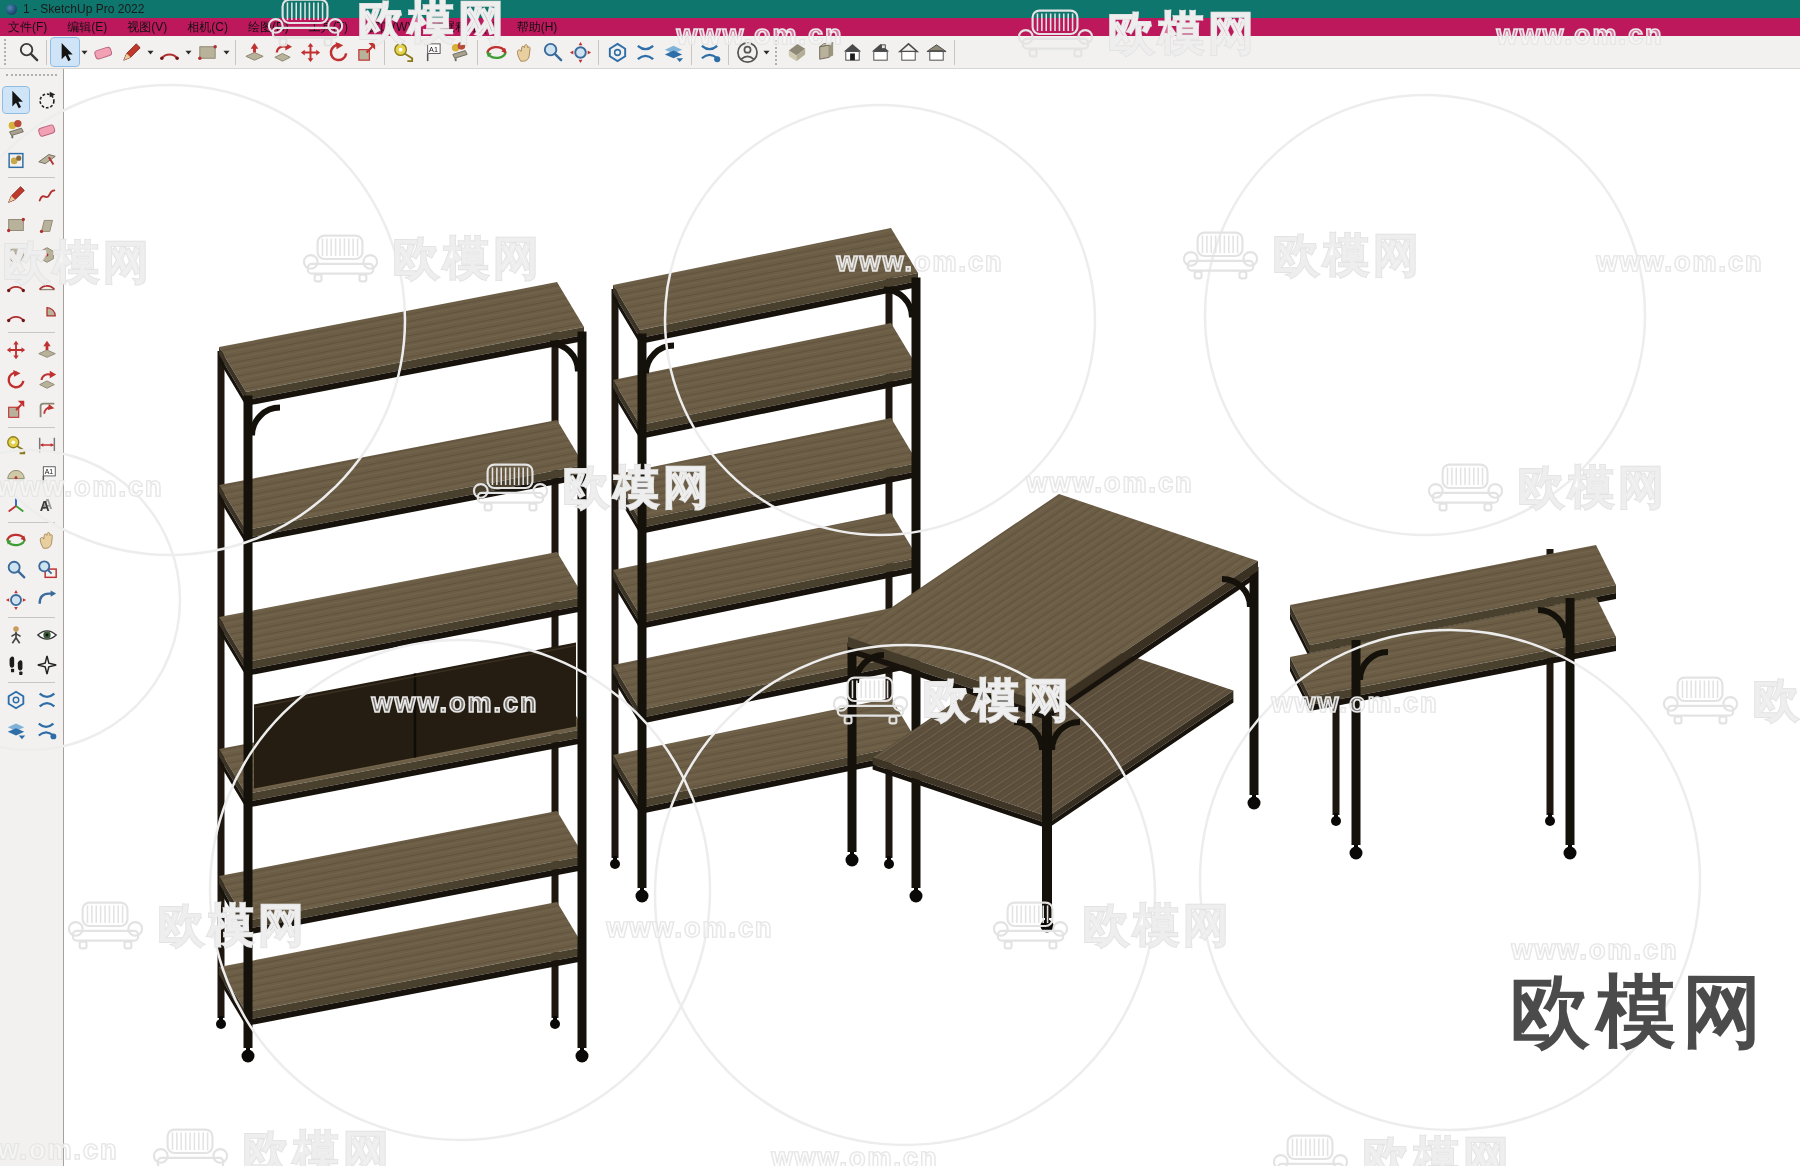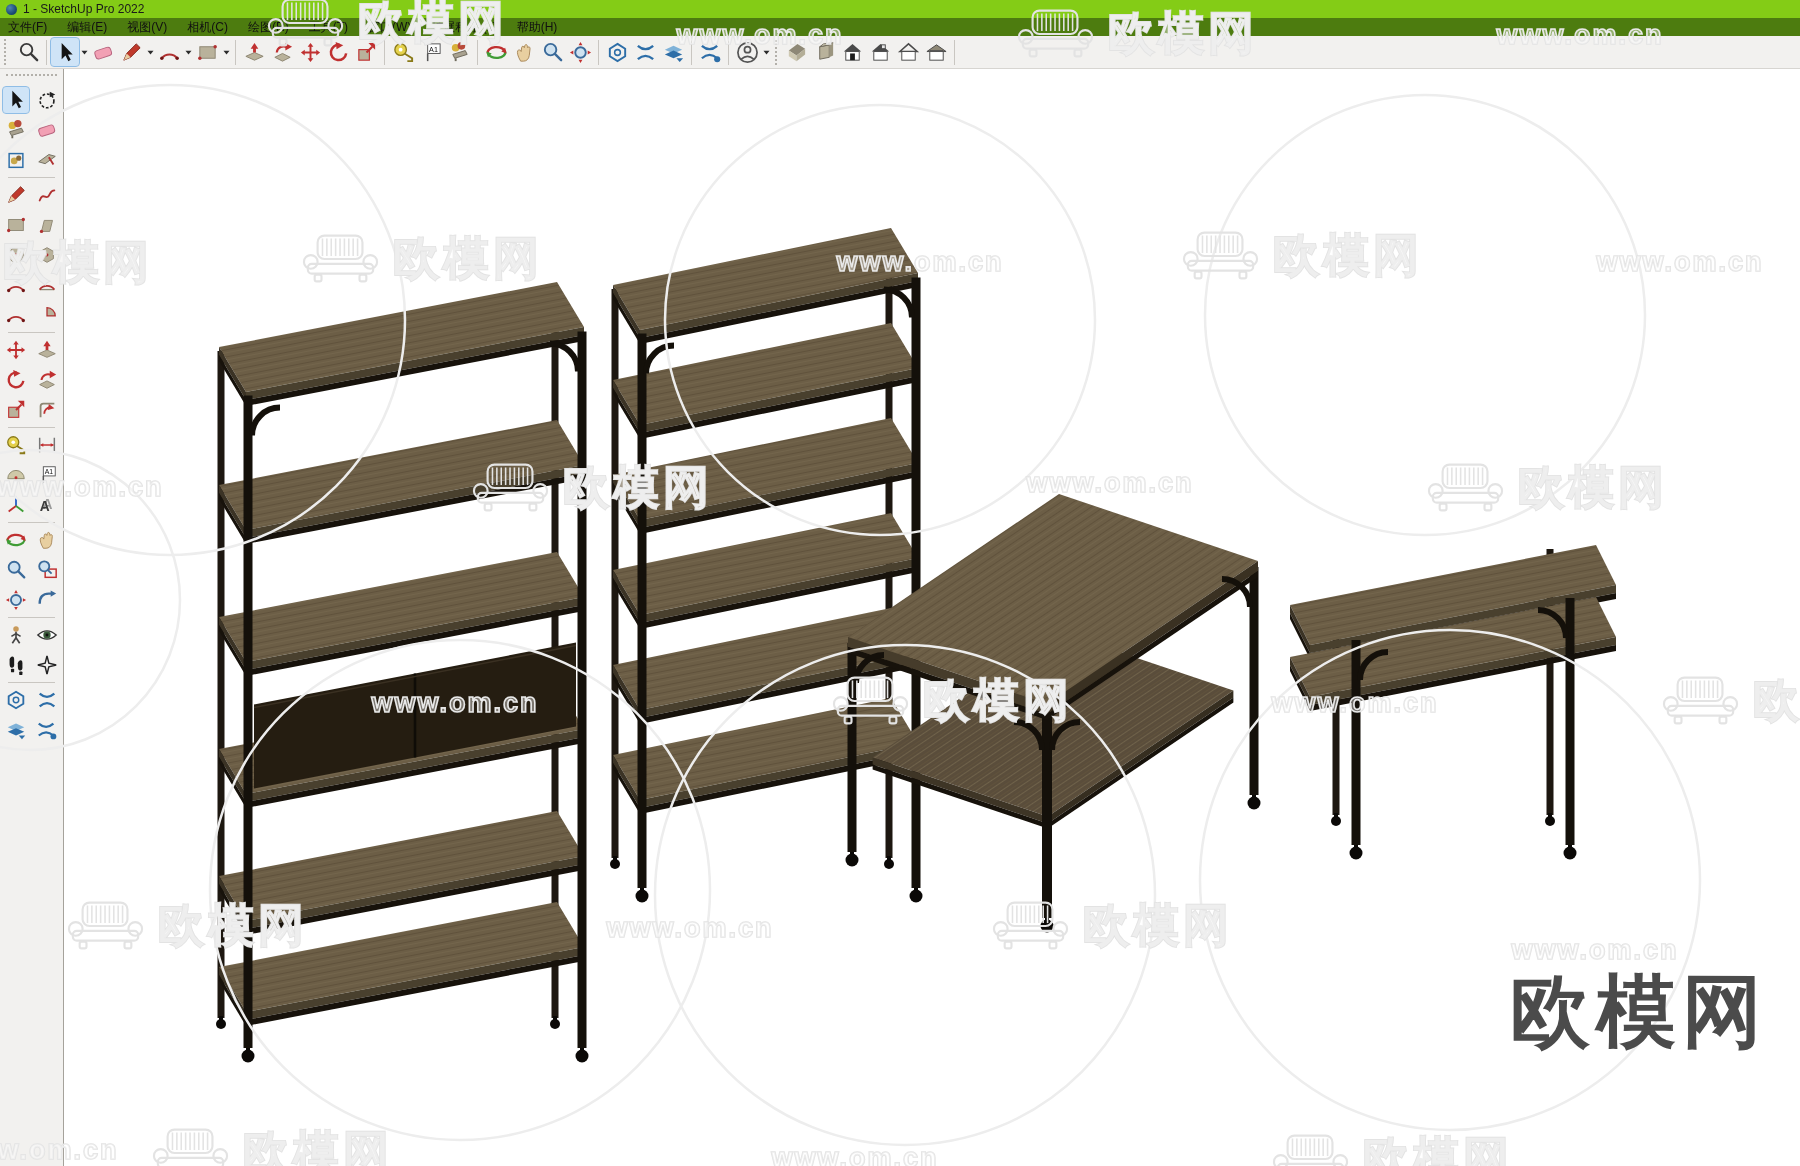--- a/index.html
+++ b/index.html
@@ -1,24 +1,24 @@
 <!DOCTYPE html>
 <html><head>
 <meta charset="utf-8">
 <style>
   html,body{margin:0;padding:0;}
   body{width:1800px;height:1166px;position:relative;overflow:hidden;background:#fff;
        font-family:"Liberation Sans","DejaVu Sans",sans-serif;}
   
-  #titlebar{position:absolute;left:0;top:0;width:1800px;height:18px;background:#84cc16;z-index:30;
+  #titlebar{position:absolute;left:0;top:0;width:1800px;height:18px;background:#0f766e;z-index:30;
             display:flex;align-items:center;padding-left:6px;box-sizing:border-box;}
   #titlebar .logo{width:11px;height:11px;border-radius:50%;margin-right:6px;
 phantom:0;background:radial-gradient(circle at 35% 35%, #4f86b0 0%, #1c4d74 60%, #123a5a 100%);}
   #titlebar .title{font-size:12px;color:#1a1a1a;}
-  #menubar{position:absolute;left:0;top:18px;width:1800px;height:18px;background:#4d7c0f;z-index:30;
+  #menubar{position:absolute;left:0;top:18px;width:1800px;height:18px;background:#be185d;z-index:30;
            display:flex;align-items:center;padding-left:8px;box-sizing:border-box;}
   .menu-item{font-size:12px;color:#111;margin-right:20px;cursor:default;white-space:nowrap;}
   #toolbar{position:absolute;left:0;top:36px;width:1800px;height:33px;background:#f2f1ef;z-index:30;
            border-bottom:1px solid #d7d5d1;display:flex;align-items:center;box-sizing:border-box;
            padding-left:2px;}
   .grip{width:5px;height:26px;border-left:2px dotted #b3b0aa;margin:0 3px 0 2px;}
   .tsep{width:1px;height:25px;background:#c9c6c1;margin:0 4px;}
   .tsep.dotted{background:none;border-left:2px dotted #b3b0aa;}
   .tbtn{width:28px;height:28px;display:flex;align-items:center;justify-content:center;
         border-radius:3px;position:relative;flex:0 0 auto;}

